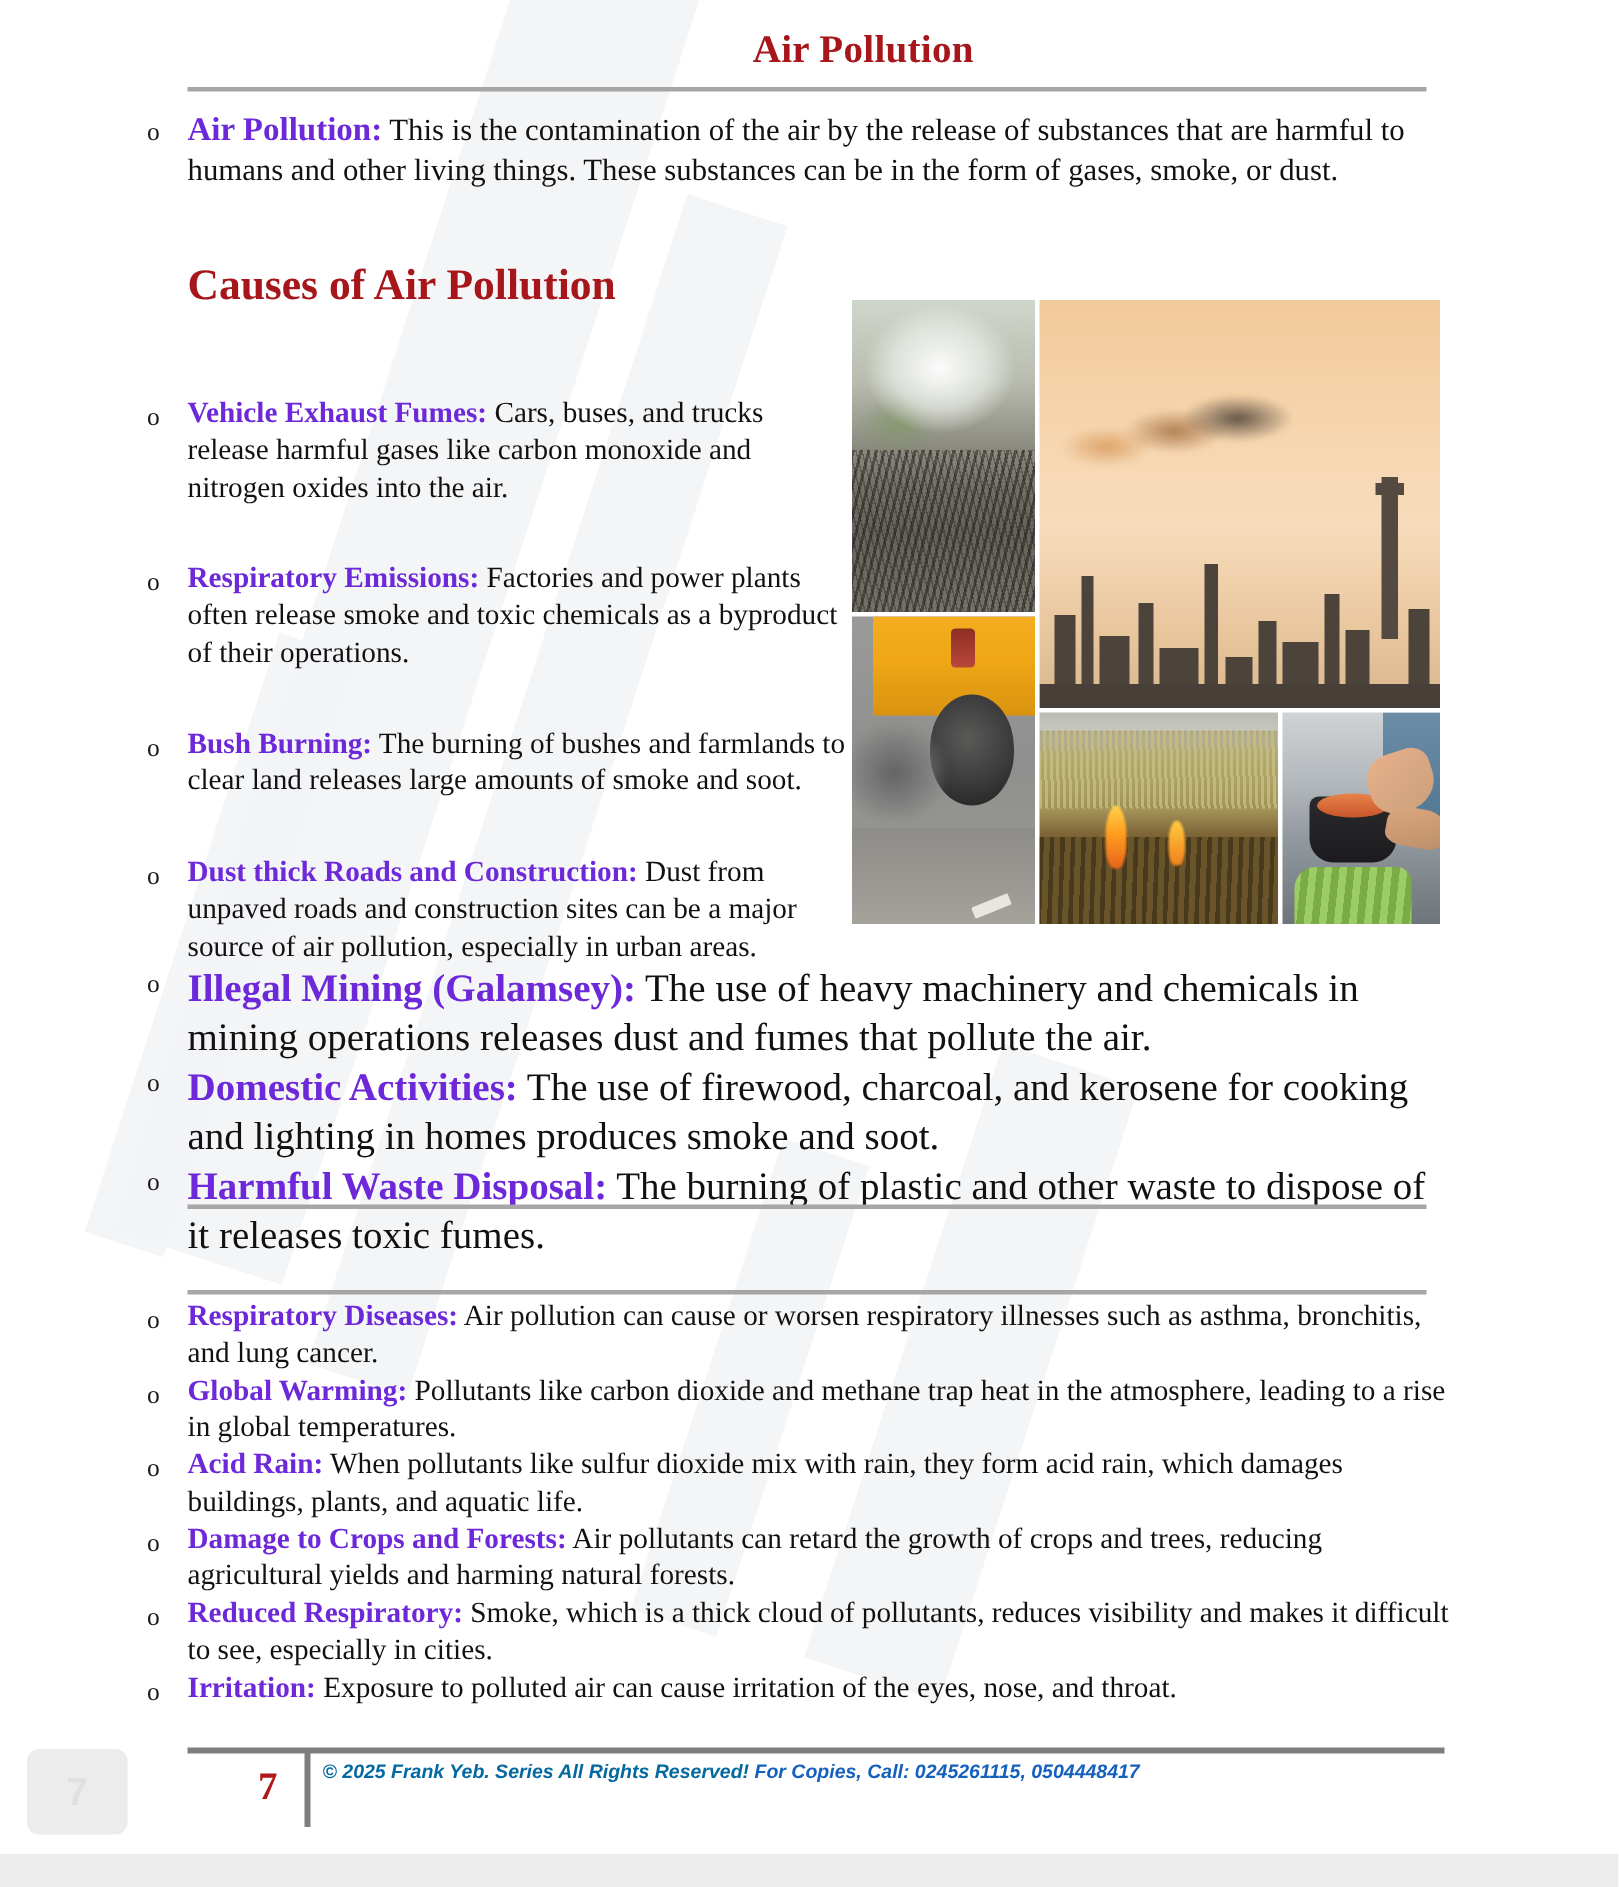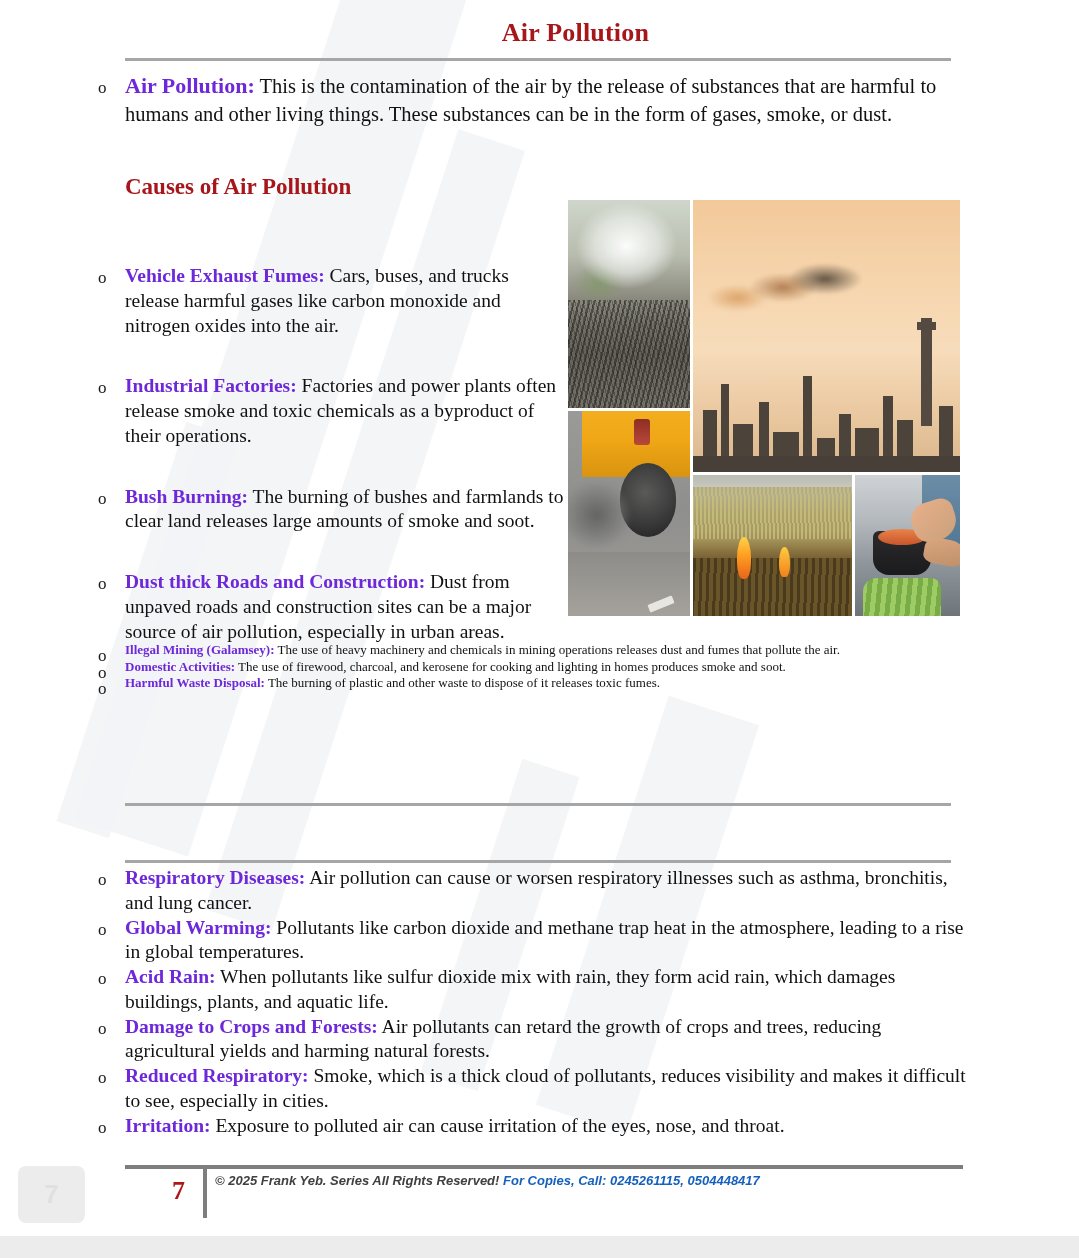--- a/index.html
+++ b/index.html
@@ -110,21 +110,21 @@
     position: absolute;
     left: 88px; top: 72px; width: 872px;
   }
   .intro .btxt { font-size: 20.5px; line-height: 1.30; }
   .intro .lead { font-size: 22px; }
   .intro .bullet { top: 4px; font-size: 17px; }
 
   
   .sec-head {
     position: absolute;
-    font-size: 23px; font-weight: 700;
+    font-size: 29px; font-weight: 700;
     color: #a6161b;
   }
   .sec-causes { left: 125px; top: 174px; }
   .sec-effects { left: 125px; top: 817px; }
 
   .rule-eff-top { left: 125px; top: 803px; width: 826px; }
   .rule-eff-bot { left: 125px; top: 860px; width: 826px; }
 
   
   .col-left {
@@ -133,21 +133,21 @@
   }
   .col-left .bullet-row { margin-bottom: 22px; }
   .col-left .btxt { font-size: 19.5px; line-height: 1.27; margin-top: 36px; }
 
   
   .wide {
     position: absolute;
     left: 88px; top: 642px; width: 878px;
   }
   .wide .bullet-row { margin-bottom: 0px; }
-  .wide .btxt { font-size: 13px; line-height: 1.27; }
+  .wide .btxt { font-size: 26px; line-height: 1.27; }
 
   
   .effects {
     position: absolute;
     left: 88px; top: 866px; width: 878px;
   }
   .effects .bullet-row { margin-bottom: 0px; }
   .effects .btxt { font-size: 19.5px; line-height: 1.27; }
 
   
@@ -272,21 +272,21 @@
   .footer-divider {
     position: absolute; left: 203px; top: 1168px; width: 4px; height: 50px;
     background: #7e7e7e;
   }
   .footer-text {
     position: absolute; left: 215px; top: 1173px;
     font-family: "Liberation Sans", sans-serif;
     font-size: 13px; font-style: italic; font-weight: 700;
     white-space: nowrap;
   }
-  .f-red { color: #404040; text-align: center; }
+  .f-red { color: #0369a1; text-align: center; }
   .f-blue { color: #1560bd; }
 </style>
 </head>
 <body>
 
 <div class="watermark">
   <div class="wm-shape wm1"></div>
   <div class="wm-shape wm2"></div>
   <div class="wm-shape wm3"></div>
   <div class="wm-shape wm4"></div>
@@ -314,21 +314,21 @@
     <div class="bullet-row">
       <span class="bullet">o</span>
       <div class="btxt">
         <span class="lead">Vehicle Exhaust Fumes:</span><span> Cars, buses, and trucks release harmful gases like carbon monoxide and nitrogen oxides into the air.</span>
       </div>
     </div>
 
     <div class="bullet-row">
       <span class="bullet">o</span>
       <div class="btxt">
-        <span class="lead">Industrial Factories:</span><span> Factories and power plants often release smoke and toxic chemicals as a byproduct of their operations.</span>
+        <span class="lead">Respiratory Emissions:</span><span> Factories and power plants often release smoke and toxic chemicals as a byproduct of their operations.</span>
       </div>
     </div>
 
     <div class="bullet-row">
       <span class="bullet">o</span>
       <div class="btxt">
         <span class="lead">Bush Burning:</span><span> The burning of bushes and farmlands to clear land releases large amounts of smoke and soot.</span>
       </div>
     </div>
 

